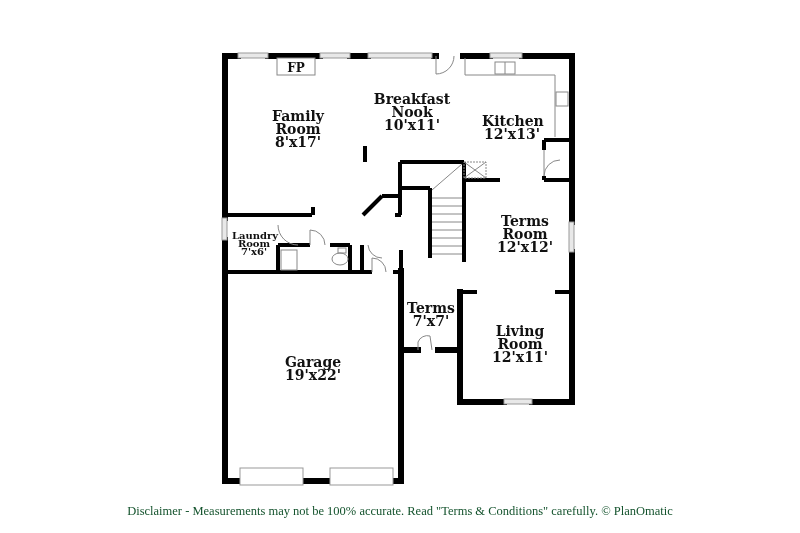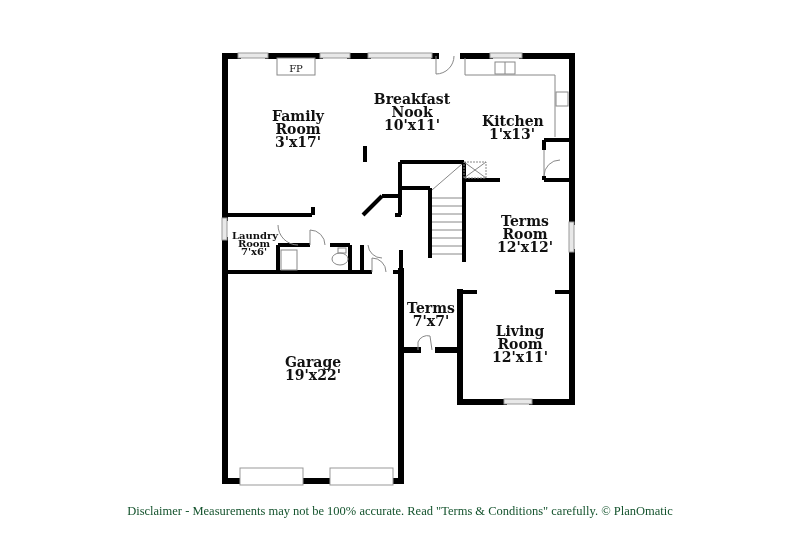--- a/index.html
+++ b/index.html
@@ -1,21 +1,21 @@
 <!DOCTYPE html>
 <html><head>
 <meta charset="utf-8">
 <style>
   html,body{margin:0;padding:0;background:#ffffff;}
   body{width:800px;height:533px;position:relative;overflow:hidden;font-family:"DejaVu Serif","Liberation Serif",serif;}
   svg{position:absolute;left:0;top:0;}
   .lbl{position:absolute;text-align:center;font-family:"DejaVu Serif","Liberation Serif",serif;font-weight:bold;color:#111;line-height:13px;font-size:14px;}
   .lbl span{display:block;white-space:nowrap;}
   .small{font-size:10px;line-height:8px;font-weight:bold;}
-  .fp{font-size:10px;font-weight:normal;}
+  .fp{font-size:12px;font-weight:bold;}
   .disclaimer{position:absolute;left:0;width:800px;top:504px;text-align:center;font-family:"Liberation Serif","DejaVu Serif",serif;font-size:12.5px;color:#14532d;}
 </style>
 </head>
 <body>
 
 <svg width="800" height="533" viewBox="0 0 800 533">
   <g stroke="#000" stroke-width="6" fill="none" stroke-linecap="square">
 
     <line x1="225" y1="56" x2="238" y2="56"></line>
     <line x1="268" y1="56" x2="320" y2="56"></line>
@@ -127,30 +127,30 @@
     <path d="M310,245 L310,230 A15,15 0 0 1 325,245"></path>
     <path d="M372,272 L372,258 A14,14 0 0 1 386,272"></path>
     <path d="M368,245 A14,14 0 0 0 382,258"></path>
     <path d="M418,350 L418,342 A10,10 0 0 1 430,336 L432,350"></path>
   </g>
 </svg>
 
 <div class="lbl" style="left:268px;top:110px;width:60px;">
   <span>Family</span>
   <span>Room</span>
-  <span>3'x17'</span>
+  <span>8'x17'</span>
 </div>
 <div class="lbl" style="left:372px;top:93px;width:80px;">
   <span>Breakfast</span>
   <span>Nook</span>
   <span>10'x11'</span>
 </div>
 <div class="lbl" style="left:482px;top:106px;width:60px;margin-top:9px;">
   <span>Kitchen</span>
-  <span>1'x13'</span>
+  <span>12'x13'</span>
 </div>
 <div class="lbl small" style="left:232px;top:232px;width:44px;">
   <span>Laundry</span>
   <span>Room</span>
   <span>7'x6'</span>
 </div>
 <div class="lbl" style="left:495px;top:215px;width:60px;">
   <span>Terms</span>
   <span>Room</span>
   <span>12'x12'</span>

